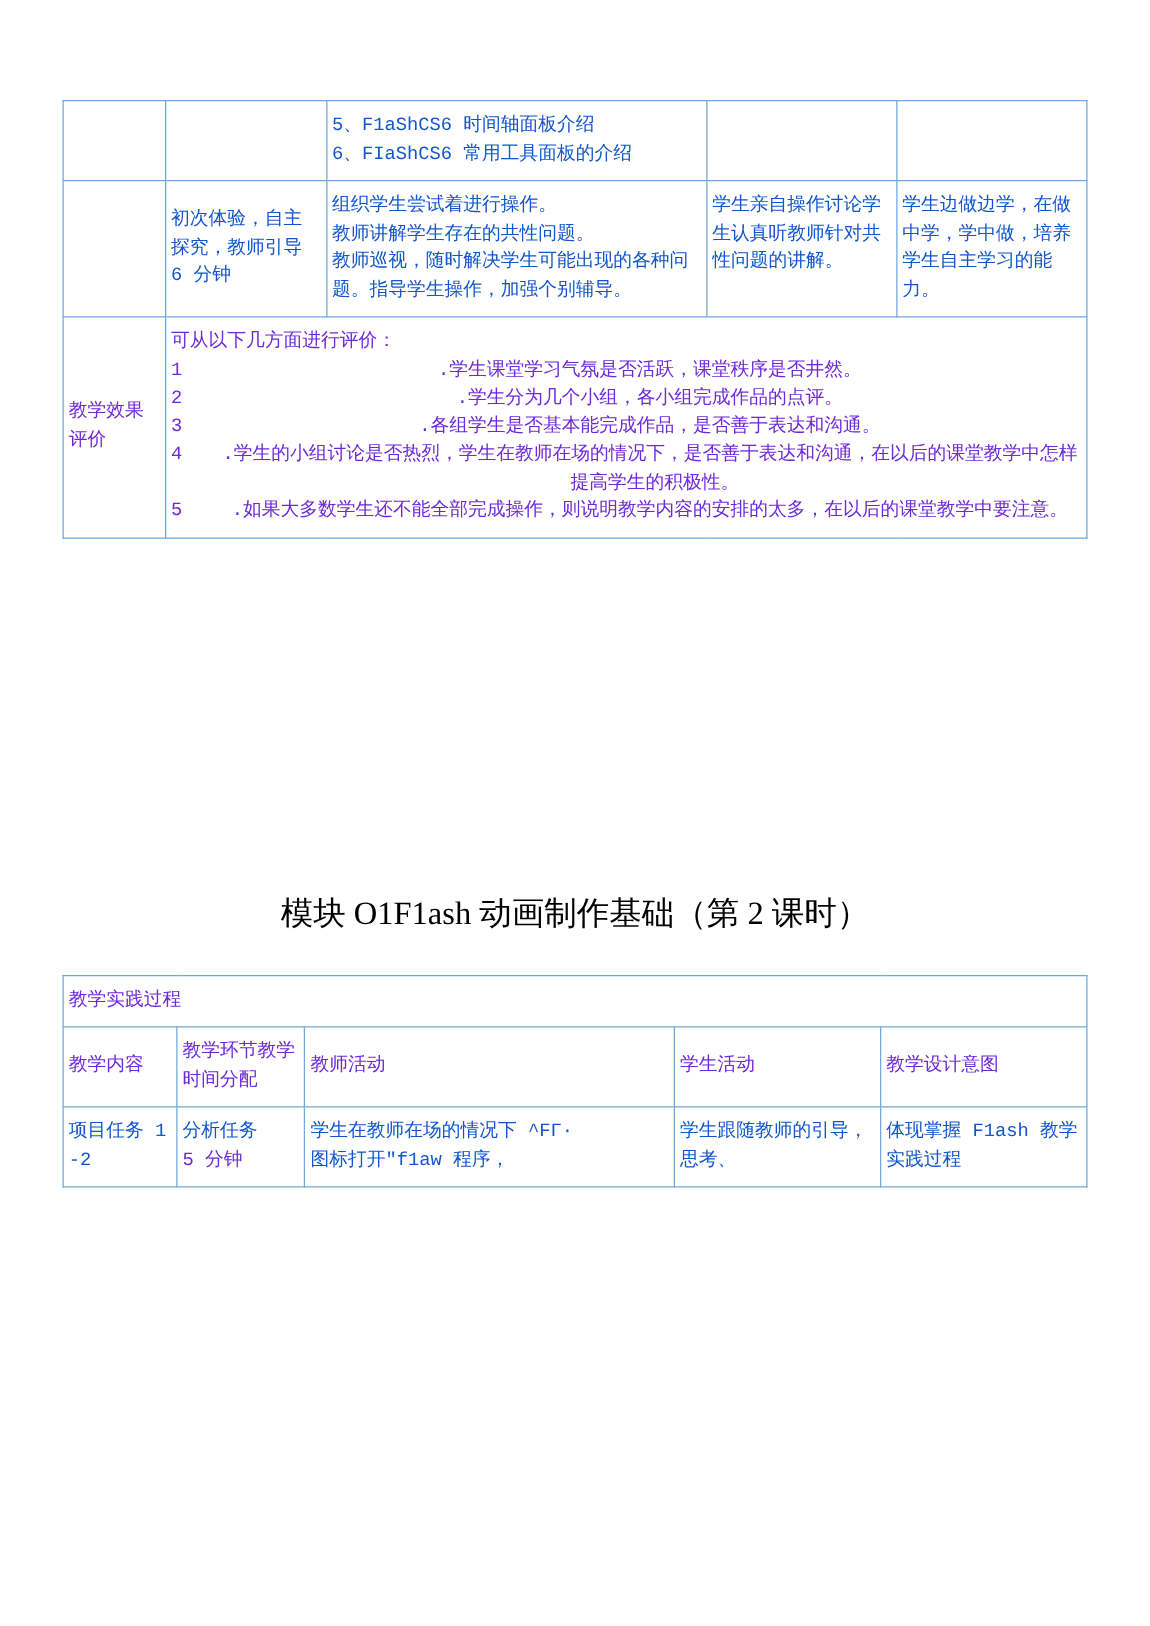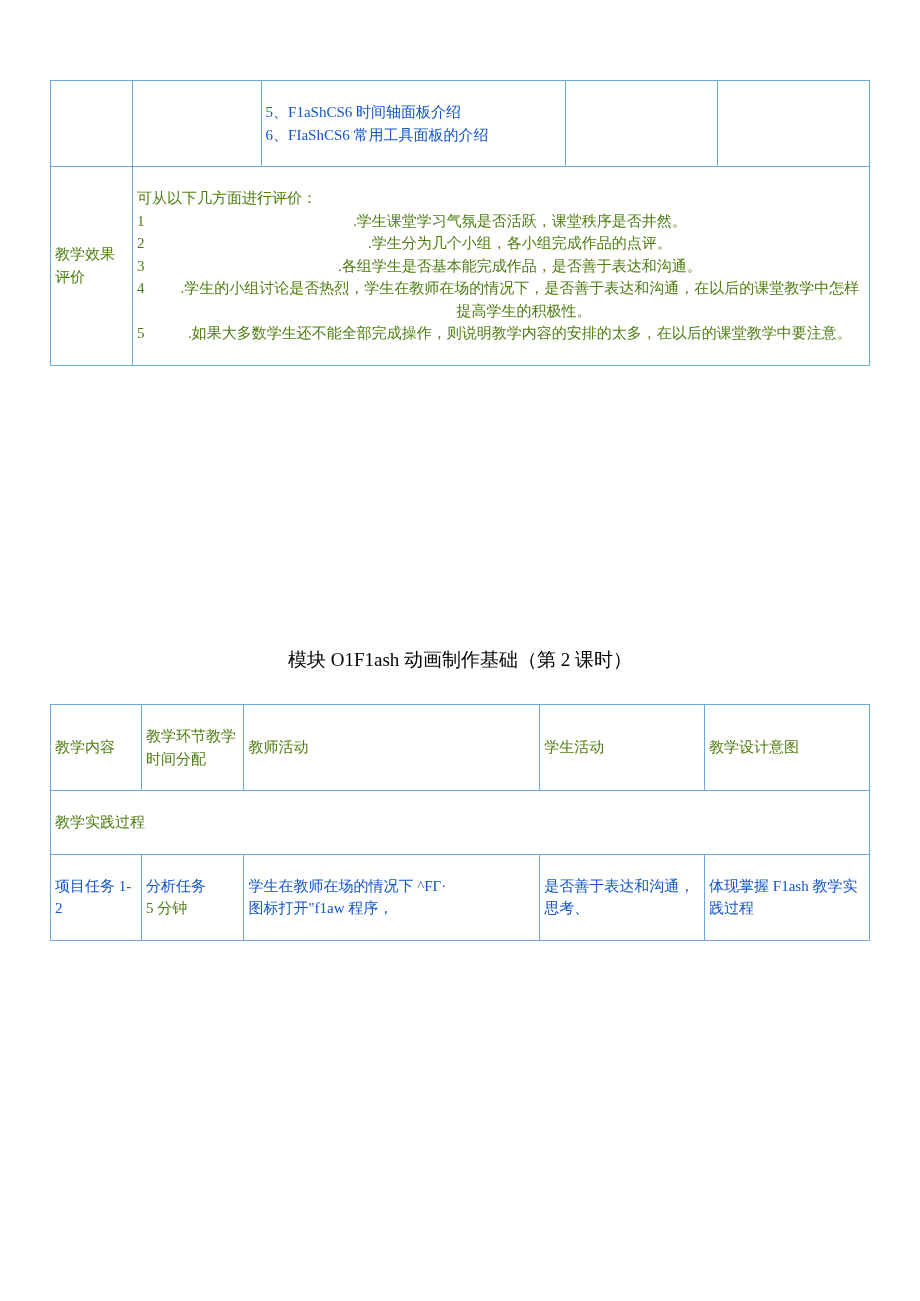--- a/index.html
+++ b/index.html
@@ -12,28 +12,29 @@
       padding: 80px 50px 40px;
       line-height: 1.5;
     }
     table {
       border-collapse: collapse;
       width: 100%;
       table-layout: fixed;
     }
     td {
       border: 1px solid #6fa8dc;
-      padding: 20px 4px;
+      padding: 9px 4px;
       vertical-align: top;
       word-break: break-all;
+      font-family: Liberation Mono, monospace;
     }
     .blue { color: #1155cc; }
-    .black { color: #4d7c0f; }
+    .black { color: #6d28d9; }
     .title {
-      font-size: 19px;
+      font-size: 26px;
       font-family: "Times New Roman", "SimSun", serif;
       text-align: center;
       margin: 280px 0 30px;
     }
     .center { text-align: left; }
     .table1 .c1 { width: 70px; }
     .table1 .c2 { width: 110px; }
     .table1 .c3 { width: 260px; }
     .table1 .c4 { width: 130px; }
     .table1 .c5 { width: 130px; }
@@ -62,20 +63,31 @@
     <td></td>
     <td></td>
     <td class="blue">
       <div>5、F1aShCS6 时间轴面板介绍</div>
       <div>6、FIaShCS6 常用工具面板的介绍</div>
     </td>
     <td></td>
     <td></td>
   </tr>
   <tr>
+    <td></td>
+    <td class="blue" style="vertical-align:middle">初次体验，自主探究，教师引导 6 分钟</td>
+    <td class="blue" style="vertical-align:middle">
+      <div>组织学生尝试着进行操作。</div>
+      <div>教师讲解学生存在的共性问题。</div>
+      <div>教师巡视，随时解决学生可能出现的各种问题。指导学生操作，加强个别辅导。</div>
+    </td>
+    <td class="blue">学生亲自操作讨论学生认真听教师针对共性问题的讲解。</td>
+    <td class="blue">学生边做边学，在做中学，学中做，培养学生自主学习的能力。</td>
+  </tr>
+  <tr>
     <td class="black center" style="vertical-align:middle">教学效果评价</td>
     <td class="black" colspan="4">
       <div>可从以下几方面进行评价：</div>
       <div class="ol-item">
         <span class="ol-num">1</span>
         <span class="ol-text">.学生课堂学习气氛是否活跃，课堂秩序是否井然。</span>
       </div>
       <div class="ol-item">
         <span class="ol-num">2</span>
         <span class="ol-text">.学生分为几个小组，各小组完成作品的点评。</span>
@@ -102,36 +114,36 @@
 <table class="table2">
   <colgroup>
     <col class="c1">
       <col class="c2">
       <col class="c3">
       <col class="c4">
       <col class="c5">
   </colgroup>
   <tbody>
       <tr>
+    <td colspan="5" class="black center">教学实践过程</td>
+  </tr>
+  <tr>
     <td class="black" style="vertical-align:middle">教学内容</td>
     <td class="black">教学环节教学时间分配</td>
     <td class="black center" style="vertical-align:middle">教师活动</td>
     <td class="black center" style="vertical-align:middle">学生活动</td>
     <td class="black center" style="vertical-align:middle">教学设计意图</td>
-  </tr>
-  <tr>
-    <td colspan="5" class="black center">教学实践过程</td>
   </tr>
   <tr>
     <td class="blue center">项目任务 1-2</td>
     <td>
       <span class="blue">分析任务</span><br>
       <span class="black">5 分钟</span>
     </td>
     <td class="blue center" style="vertical-align:bottom">
       <div>学生在教师在场的情况下 ^FΓ·</div>
       <div>图标打开"f1aw 程序，</div>
     </td>
-    <td class="blue center" style="vertical-align:bottom">是否善于表达和沟通，思考、</td>
+    <td class="blue center" style="vertical-align:bottom">学生跟随教师的引导，思考、</td>
     <td class="blue" style="vertical-align:bottom">体现掌握 F1ash 教学实践过程</td>
   </tr>
 </tbody>
   </table>
 
 </body></html>

